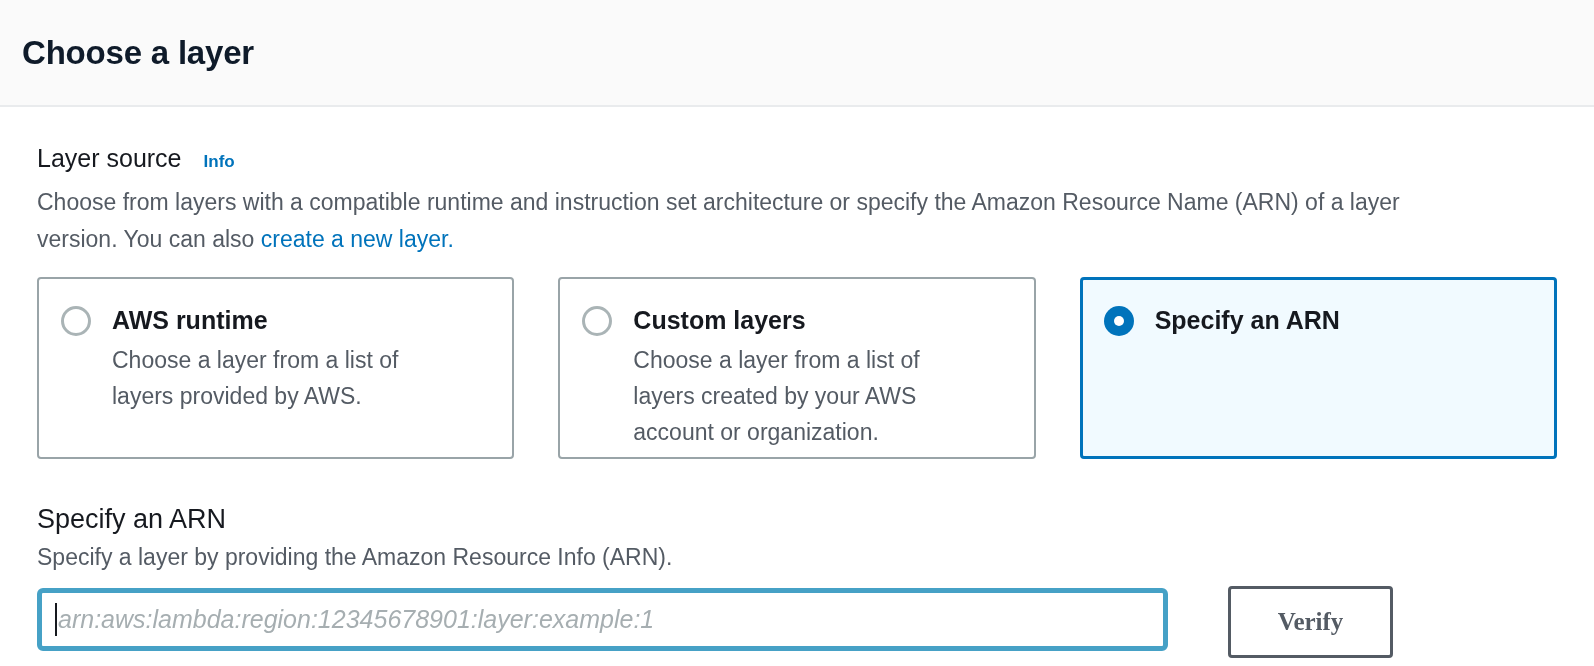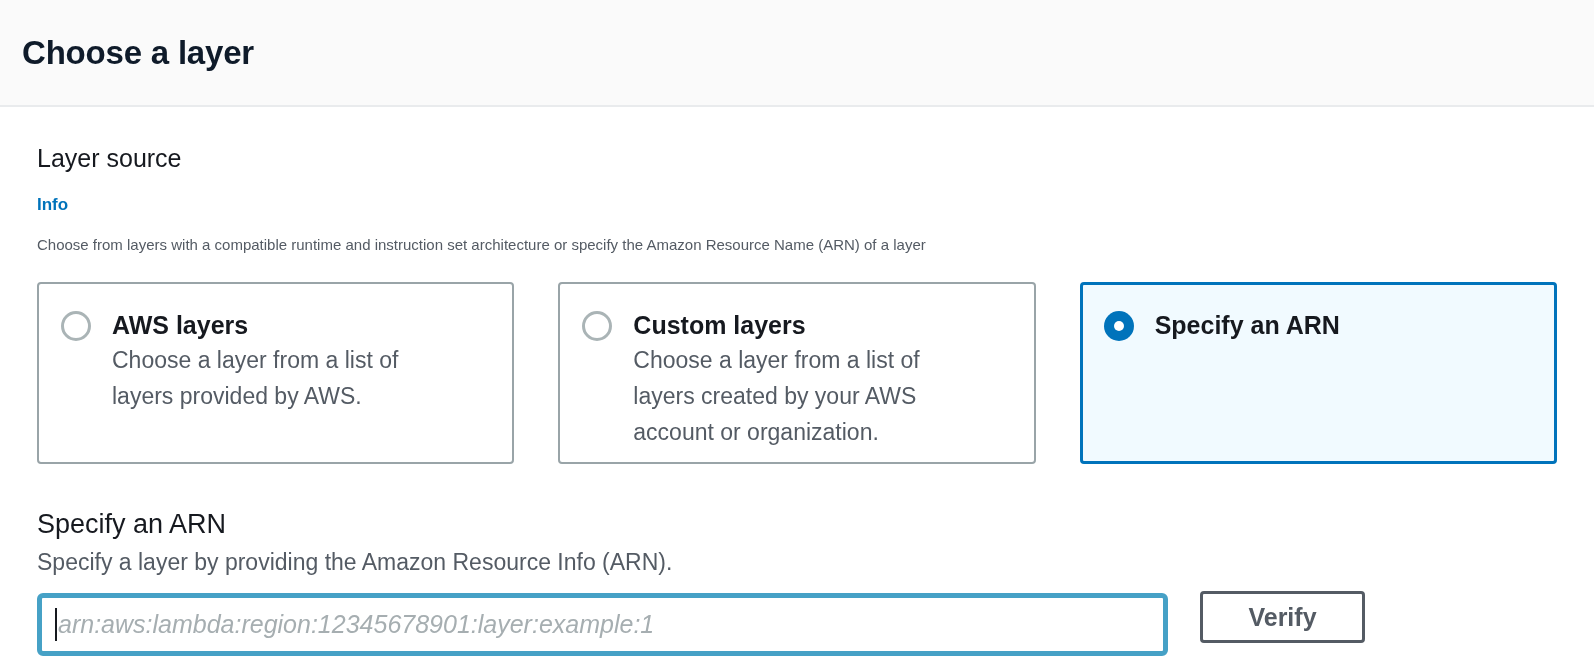--- a/index.html
+++ b/index.html
@@ -9,25 +9,25 @@
   
   .panel-header {
     height:107px; background:#fafafa; border-bottom:2px solid #e9ebed;
     display:flex; align-items:center; padding:0 22px;
   }
   .panel-title { font-size:33px; font-weight:700; color:#0f1b2a; letter-spacing:-0.2px; }
 
   
   .content { padding:0 37px; }
 
-  .field-label-row { margin-top:37px; display:flex; align-items:baseline; gap:22px;flex-direction:column; }
+  .field-label-row { margin-top:37px; display:flex; align-items:baseline; gap:22px; }
   .field-label { font-size:25px; color:#16191f; }
   .info-link { font-size:17px; font-weight:700; color:#0073bb; cursor:pointer; text-decoration:none; }
 
-  .field-desc { margin-top:11px; font-size:15px; line-height:37px; color:#545b64; }
+  .field-desc { margin-top:11px; font-size:23px; line-height:37px; color:#545b64; }
   .field-desc .line { display:block; white-space:nowrap; }
   .inline-link { color:#0073bb; cursor:pointer; text-decoration:none; }
 
   
   .tiles { margin-top:19px; display:flex; gap:44px; }
   .tile {
     flex:1; height:182px; background:#ffffff;
     border:2px solid #99a4a8; border-radius:4px;
     padding:24px 22px; display:flex; align-items:flex-start; cursor:pointer;
   }
@@ -39,73 +39,74 @@
   }
   .tile.selected .radio { border:none; background:#0073bb; }
   .radio .radio-dot { display:none; }
   .tile.selected .radio .radio-dot {
     display:block; width:10px; height:10px; border-radius:50%; background:#ffffff;
     position:absolute; top:10px; left:10px;
   }
 
   .tile-text { margin-left:21px; }
   .tile-title { font-size:25px; font-weight:700; color:#16191f; line-height:34px; }
-  .tile-desc { font-size:23px; line-height:36px; color:#545b64; white-space:pre-line; }
+  .tile-desc { margin-top:5px; font-size:23px; line-height:36px; color:#545b64; white-space:pre-line; }
 
   
   .arn-title { margin-top:45px; font-size:27px; color:#16191f; font-weight:400; }
   .arn-desc { margin-top:9px; font-size:23px; color:#545b64; }
 
-  .arn-row { margin-top:17px; display:flex; align-items:flex-start; gap:32px; }
+  .arn-row { margin-top:17px; display:flex; align-items:flex-start; gap:60px; }
   .arn-input-wrap {
     position:relative; width:1131px; height:63px;
     border:5px solid #46a1c6; border-radius:6px; background:#fff;
     display:flex; align-items:center;
   }
   .arn-input {
     width:100%; height:100%; border:none; outline:none; background:transparent;
     padding:0 12px 0 16px; font-family:"Liberation Sans", sans-serif;
     font-size:25px; color:#16191f;
   }
   .arn-input::placeholder { color:#a6aeb1; font-style:italic; opacity:1; }
   .caret {
     position:absolute; left:13px; top:10px; width:2px; height:33px; background:#16191f;
   }
   .verify-btn {
-    width:165px; height:52px; background:#ffffff;
+    width:165px; height:72px; background:#ffffff;
     border:3px solid #545b64; border-radius:4px;
-    font-family:Liberation Sans, sans-serif;
+    font-family:Liberation Serif, serif;
     font-size:25px; font-weight:700; color:#545b64; cursor:pointer;
     margin-top:-2px;
   }
 </style>
 </head>
 <body>
 
 <div class="panel-header">
   <div class="panel-title">Choose a layer</div>
 </div>
 
 <div class="content">
 
   <div class="field-label-row">
     <span class="field-label">Layer source</span>
     <a class="info-link">Info</a>
   </div>
 
   <div class="field-desc">
     <span class="line">Choose from layers with a compatible runtime and instruction set architecture or specify the Amazon Resource Name (ARN) of a layer</span>
+    <span class="line"><span>version. You can also </span><a class="inline-link">create a new layer.</a></span>
   </div>
 
   <div class="tiles">
 
     <div class="tile">
       <span class="radio"></span>
       <div class="tile-text">
-        <div class="tile-title">AWS layers</div>
+        <div class="tile-title">AWS runtime</div>
         <div class="tile-desc">Choose a layer from a list of
 layers provided by AWS.</div>
       </div>
     </div>
 
     <div class="tile">
       <span class="radio"></span>
       <div class="tile-text">
         <div class="tile-title">Custom layers</div>
         <div class="tile-desc">Choose a layer from a list of

